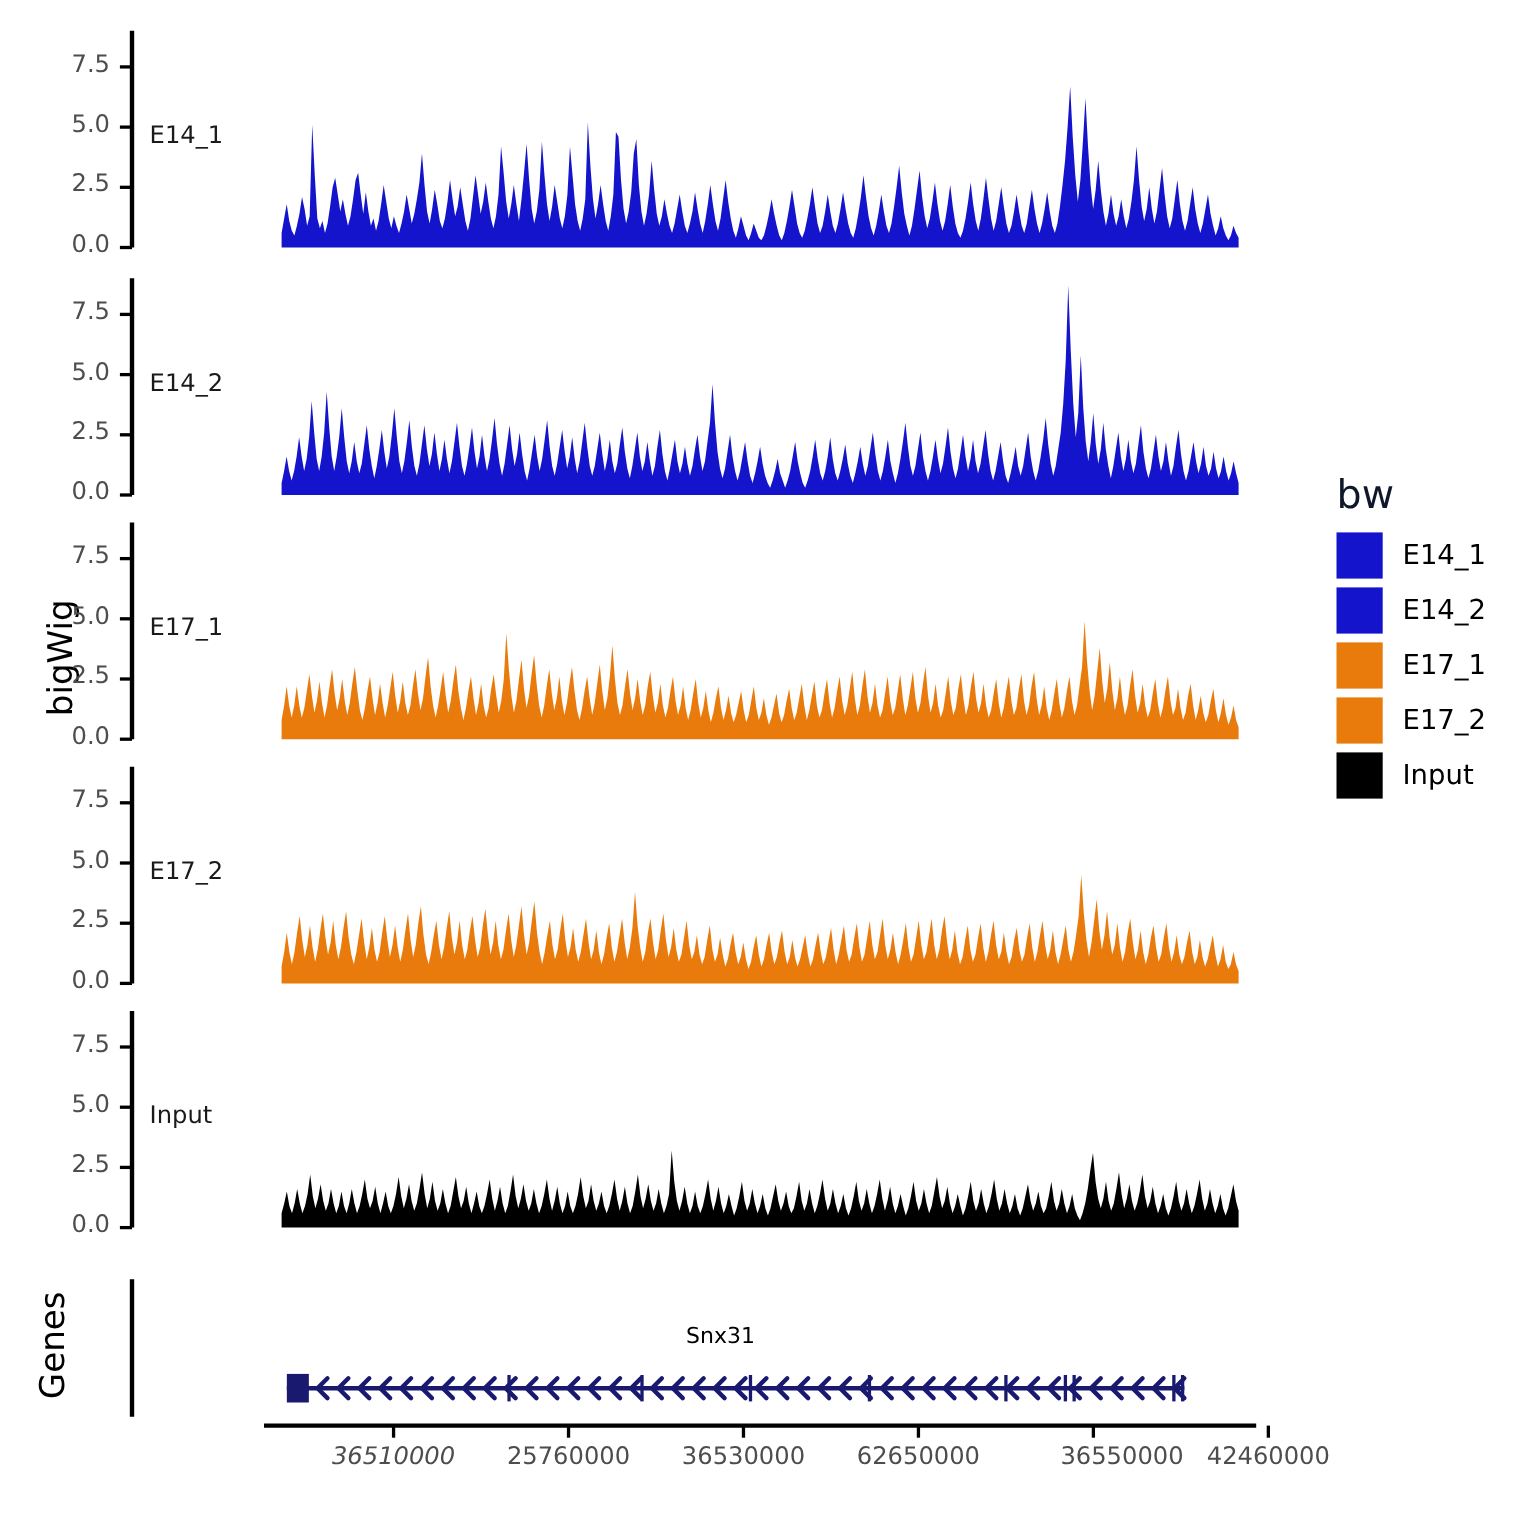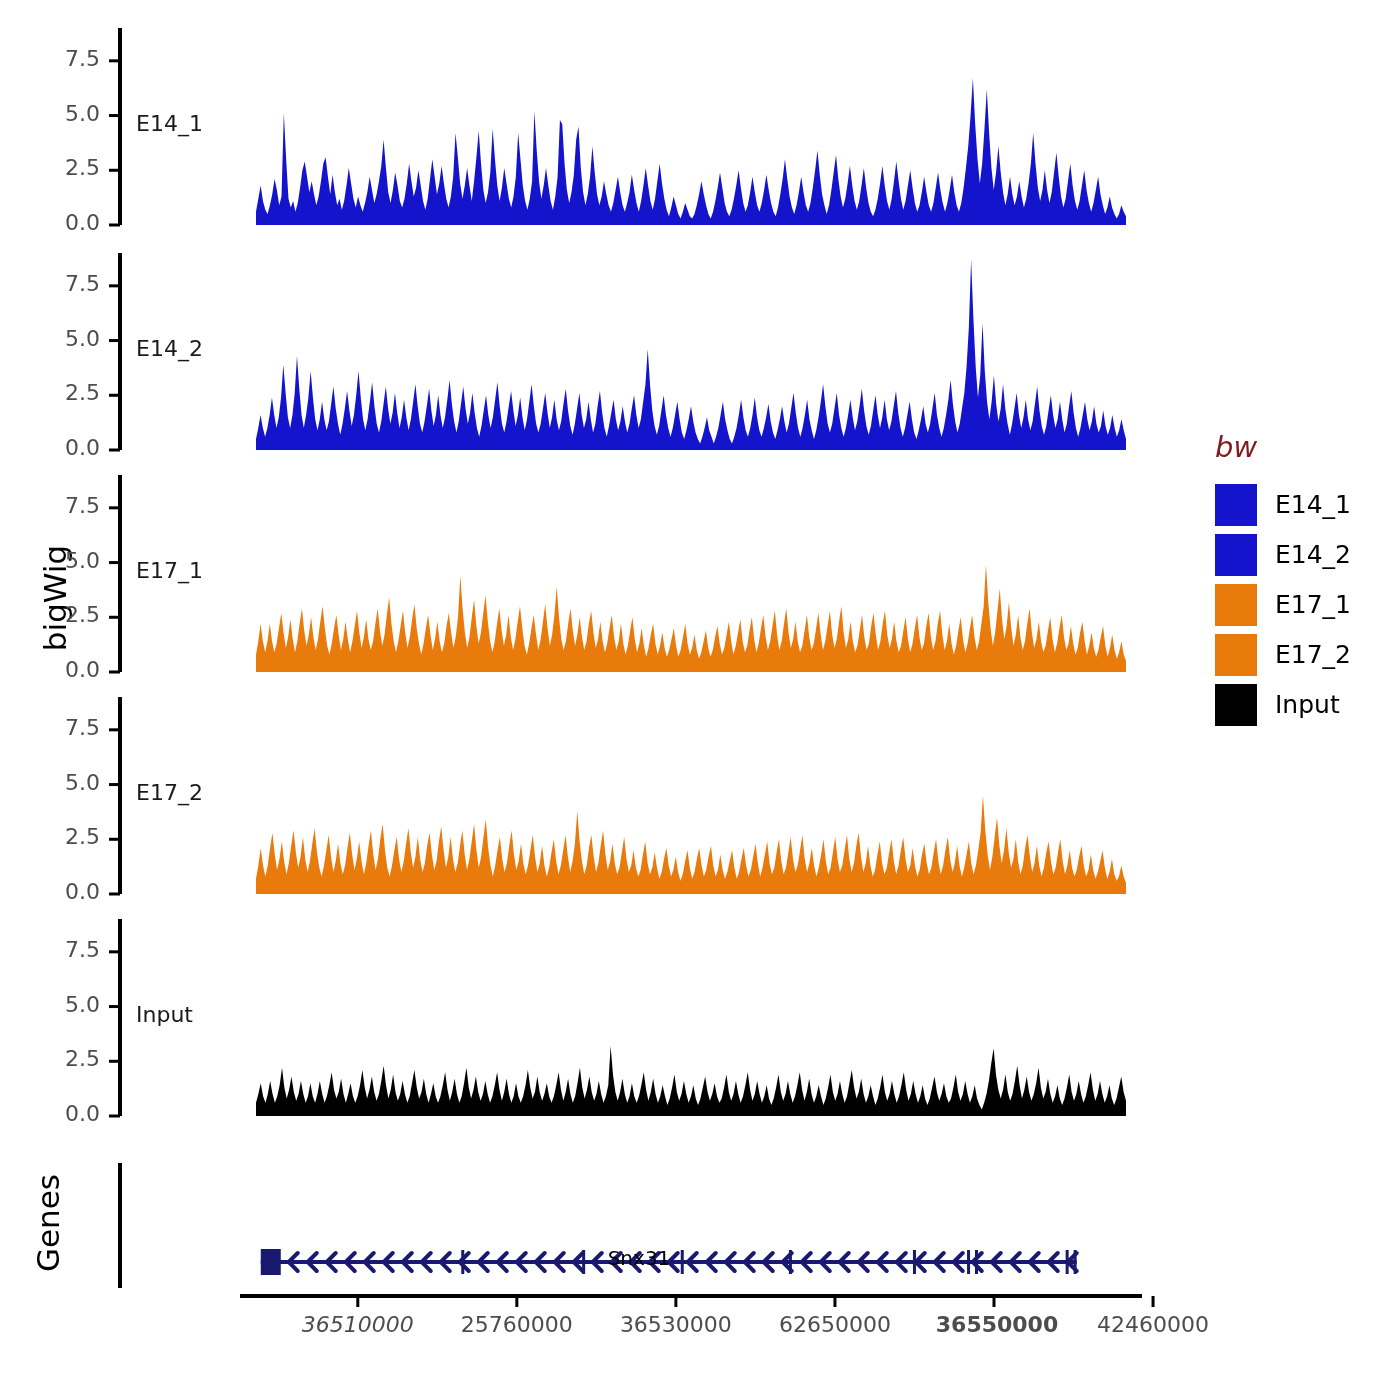--- a/index.html
+++ b/index.html
@@ -50,24 +50,23 @@
     white-space: nowrap;
   }
   .panel-strip-label {
     position: absolute;
     font-size: 22px;
     color: #1a1a1a;
     white-space: nowrap;
   }
   .legend-title {
     position: absolute;
-    font-size: 29px;
-    color: #7f1d1d;
-    white-space: nowrap;
-    font-style: italic;
+    font-size: 36px;
+    color: #0f172a;
+    white-space: nowrap;
   }
   .legend-label {
     position: absolute;
     font-size: 25px;
     color: #000;
     white-space: nowrap;
   }
   .legend-key {
     position: absolute;
     width: 42px;
@@ -221,16 +220,16 @@
     <div class="panel-strip-label" style="left: 136px; top: 780.406px;">E17_2</div>
     <div class="tick-label-y" style="left: -5px; top: 1101px; width: 105px;">0.0</div>
     <div class="tick-label-y" style="left: -5px; top: 1046.28px; width: 105px;">2.5</div>
     <div class="tick-label-y" style="left: -5px; top: 991.556px; width: 105px;">5.0</div>
     <div class="tick-label-y" style="left: -5px; top: 936.833px; width: 105px;">7.5</div>
     <div class="panel-strip-label" style="left: 136px; top: 1002.41px;">Input</div>
     <div class="tick-label-x" style="left: 267.792px; top: 1312px; width: 180px; font-style: italic;">36510000</div>
     <div class="tick-label-x" style="left: 426.841px; top: 1312px; width: 180px;">25760000</div>
     <div class="tick-label-x" style="left: 585.89px; top: 1312px; width: 180px;">36530000</div>
     <div class="tick-label-x" style="left: 744.94px; top: 1312px; width: 180px;">62650000</div>
-    <div class="tick-label-x" style="left: 907px; top: 1312px; width: 180px; font-weight: bold;">36550000</div>
+    <div class="tick-label-x" style="left: 930px; top: 1312px; width: 180px;">36550000</div>
     <div class="tick-label-x" style="left: 1063.04px; top: 1312px; width: 180px;">42460000</div>
-    <div class="gene-name" style="left: 539px; top: 1202px; width: 200px; margin-top: 44px;">Snx31</div>
+    <div class="gene-name" style="left: 555px; top: 1202px; width: 200px;">Snx31</div>
   </div>
 
 </body></html>

